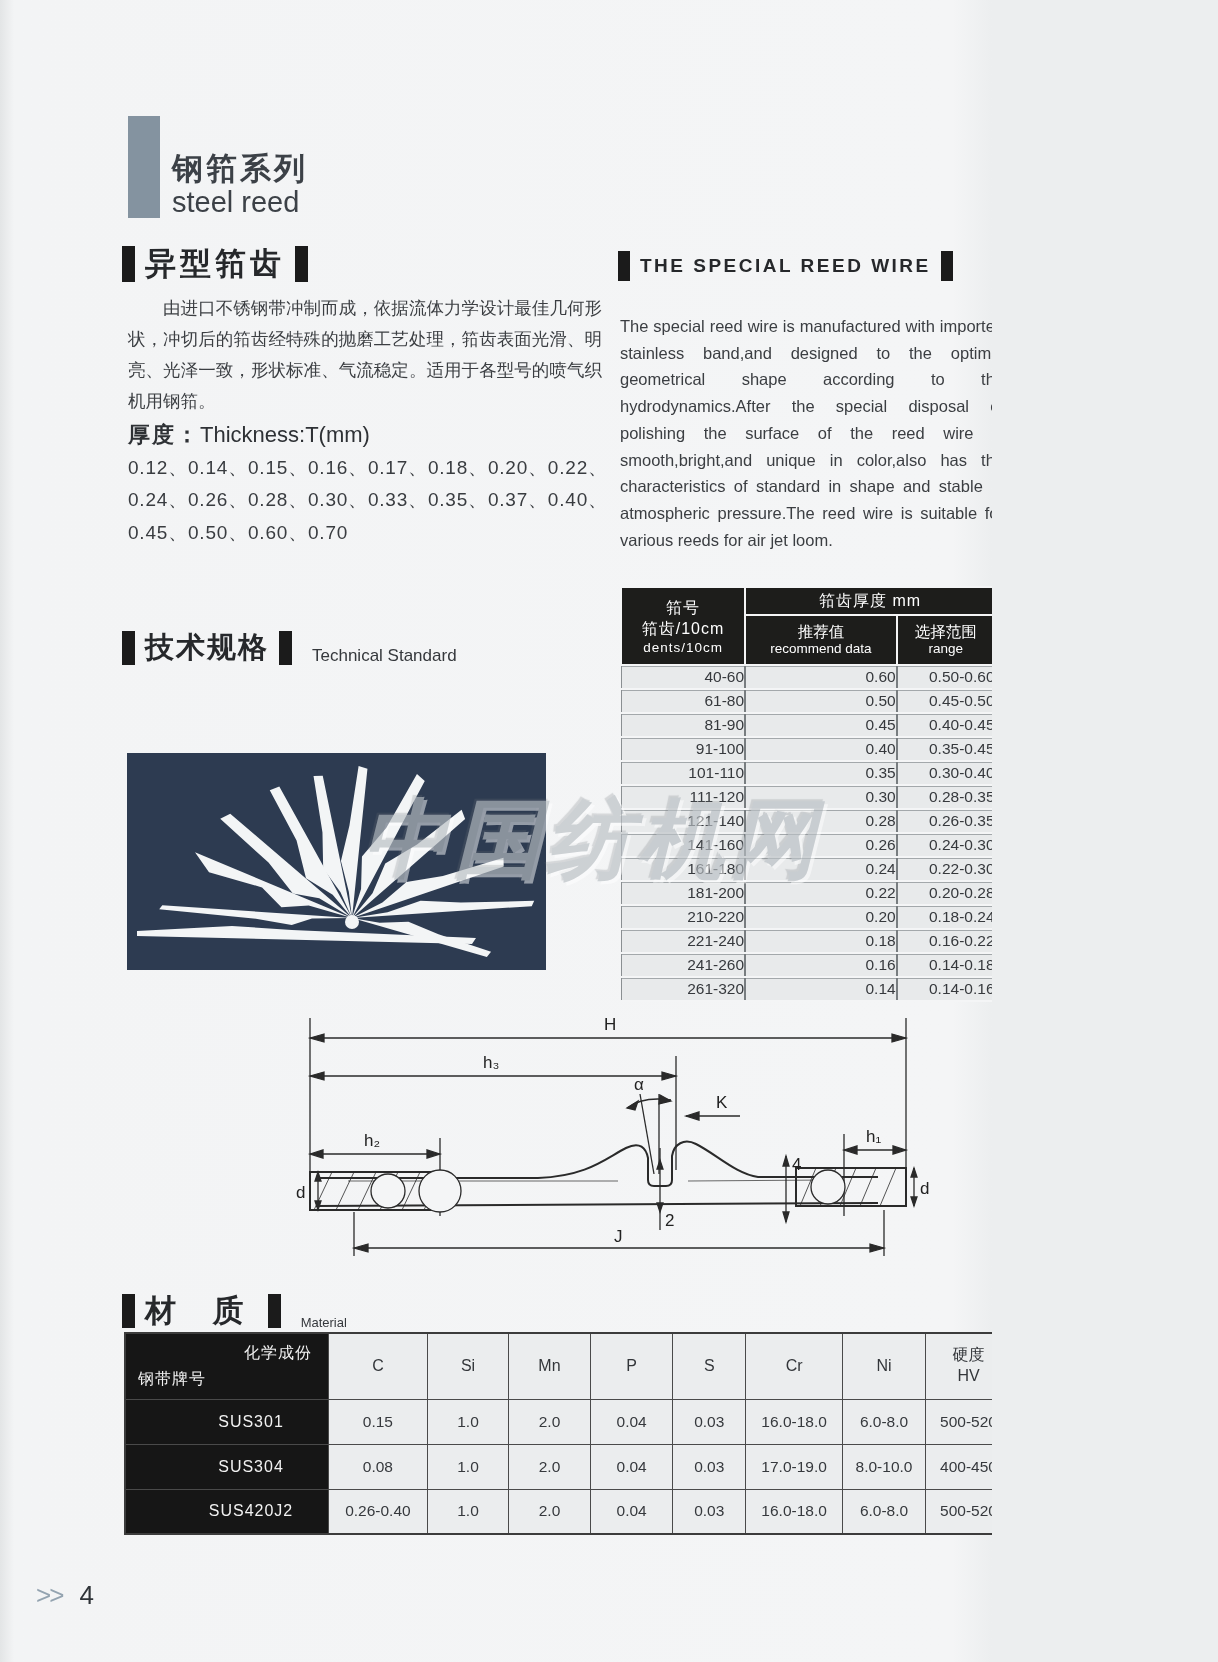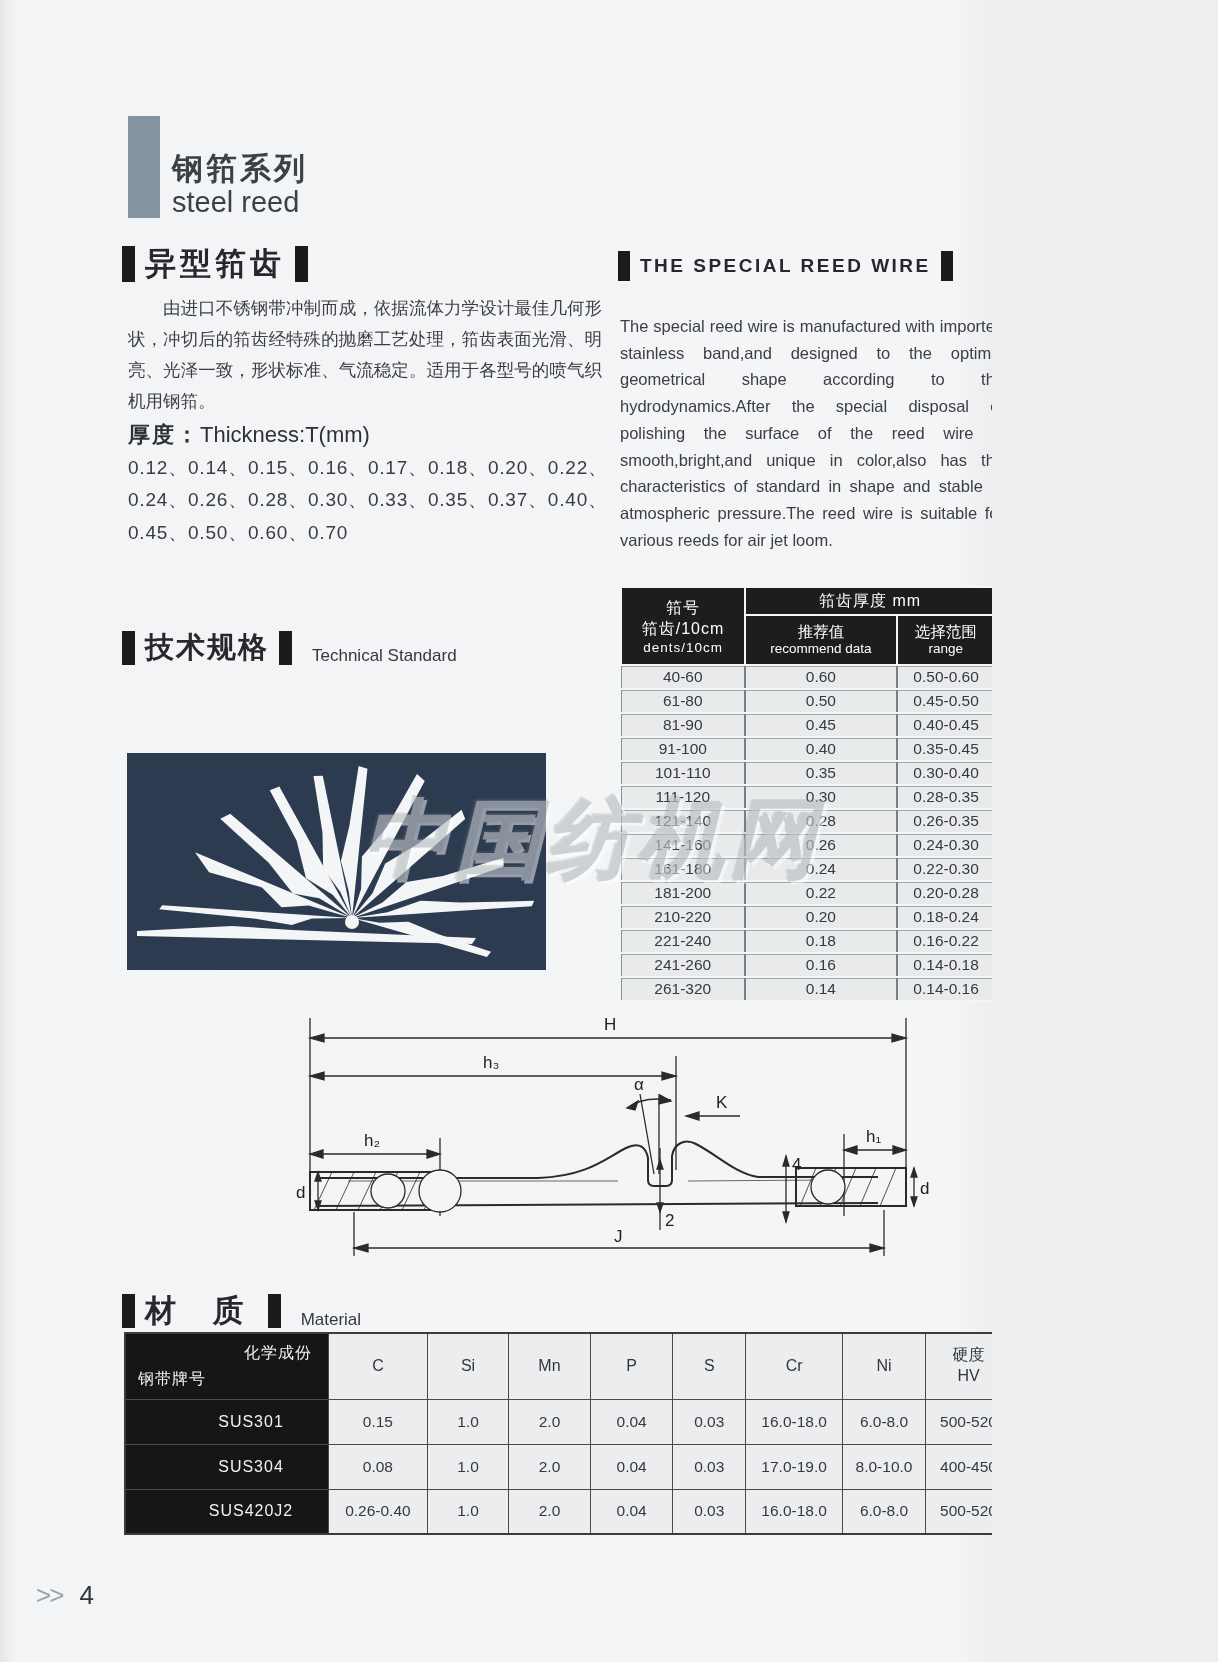--- a/index.html
+++ b/index.html
@@ -47,34 +47,34 @@
   #th-heading .cn { font-size:27px; }
   #th-heading .hbar { height:34px; }
   #th-heading .en { font-size:17px; padding-bottom:3px; }
 
   
   #thick-table { position:absolute; left:620px; top:586px; width:376px; border-collapse:collapse; }
   #thick-table th { background:#1d1d1b; color:#fff; font-weight:normal; border:2px solid #f4f5f6; }
   #thick-table thead .t1 { font-size:16px; height:28px; letter-spacing:1px; }
   #thick-table thead .t2 { font-size:15.5px; height:50px; line-height:1.25; }
   #thick-table thead .sub { font-size:13.5px; }
-  #thick-table td { background:#e8eaeb; font-size:15.5px; height:24px; text-align:center;
+  #thick-table td { background:#e8eaeb; font-size:15.5px; height:24px; text-align:right;
                     color:#36393d; border-bottom:2px solid #f4f5f6; box-shadow:0 1px 0 #a3a8ab inset; }
   #thick-table td + td { border-left:2px solid #787d80; }
   #thick-table { border:1px solid #8a8f92; }
 
   
   #diagram { position:absolute; left:288px; top:998px; }
   #diagram text { font-size:17px; fill:#222; font-family:"Liberation Sans",sans-serif; }
 
   
   #mat-heading { left:122px; top:1290px; }
   #mat-heading .cn { font-size:31px; letter-spacing:14px; }
   #mat-heading .hbar { height:34px; }
-  #mat-heading .en { font-size:17px; padding-bottom:2px;margin-top:20px; }
+  #mat-heading .en { font-size:13px; padding-bottom:2px;margin-top:20px; }
   #mat-table { position:absolute; left:124px; top:1332px; width:966px; border-collapse:collapse;
                border:2px solid #3c3c3c; }
   #mat-table th, #mat-table td { border:1px solid #4a4a4a; text-align:center; }
   #mat-table .dark { background:#161616; color:#f2f2f2; font-weight:normal;padding-left:48px; }
   #mat-table thead th { background:#ebedee; font-size:16px; font-weight:normal; color:#33363a; height:66px; }
   #mat-table td { background:#ebedee; font-size:15.5px; height:45px; color:#36393d; }
   #mat-table .grade { font-size:16px; letter-spacing:1px; }
   #corner { position:relative; width:216px;
             background:linear-gradient(to bottom right, #161616 49.4%, #cfd2d4 49.4%, #cfd2d4 50.8%, #161616 50.8%); }
   #corner .tr { position:absolute; top:9px; right:16px; font-size:16px; letter-spacing:1px; }

